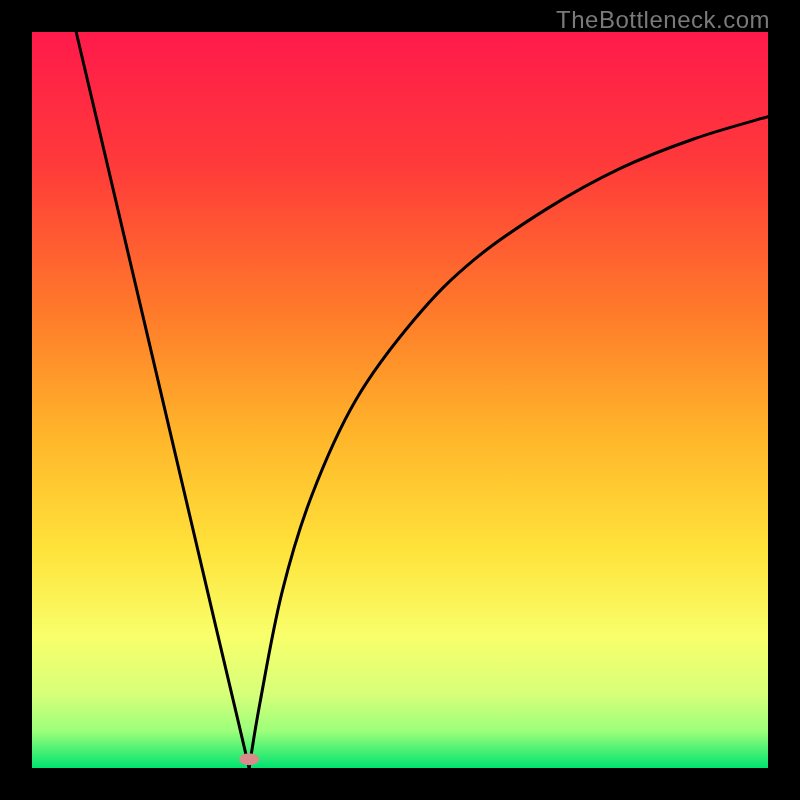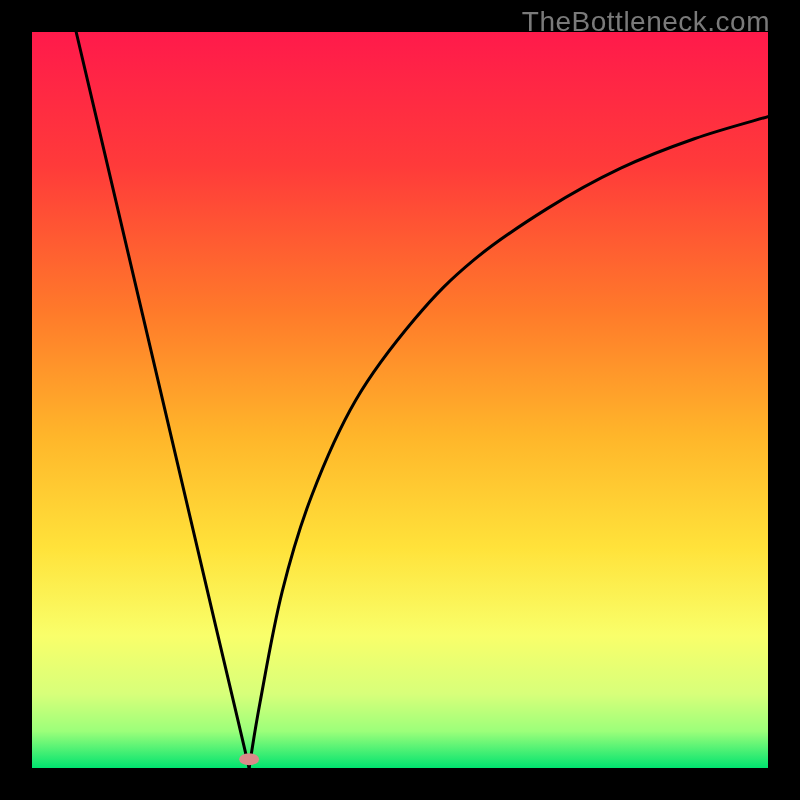--- a/index.html
+++ b/index.html
@@ -17,21 +17,21 @@
     top: 32px;
     width: 736px;
     height: 736px;
     background: #000;
   }
   .watermark {
     position: absolute;
     top: 6px;
     right: 30px;
     color: #7a7a7a;
-    font-size: 28px;
+    font-size: 24px;
     letter-spacing: 0.5px;
     z-index: 10;
   }
   svg {
     display: block;
   }
 </style>
 </head>
 <body>
 

